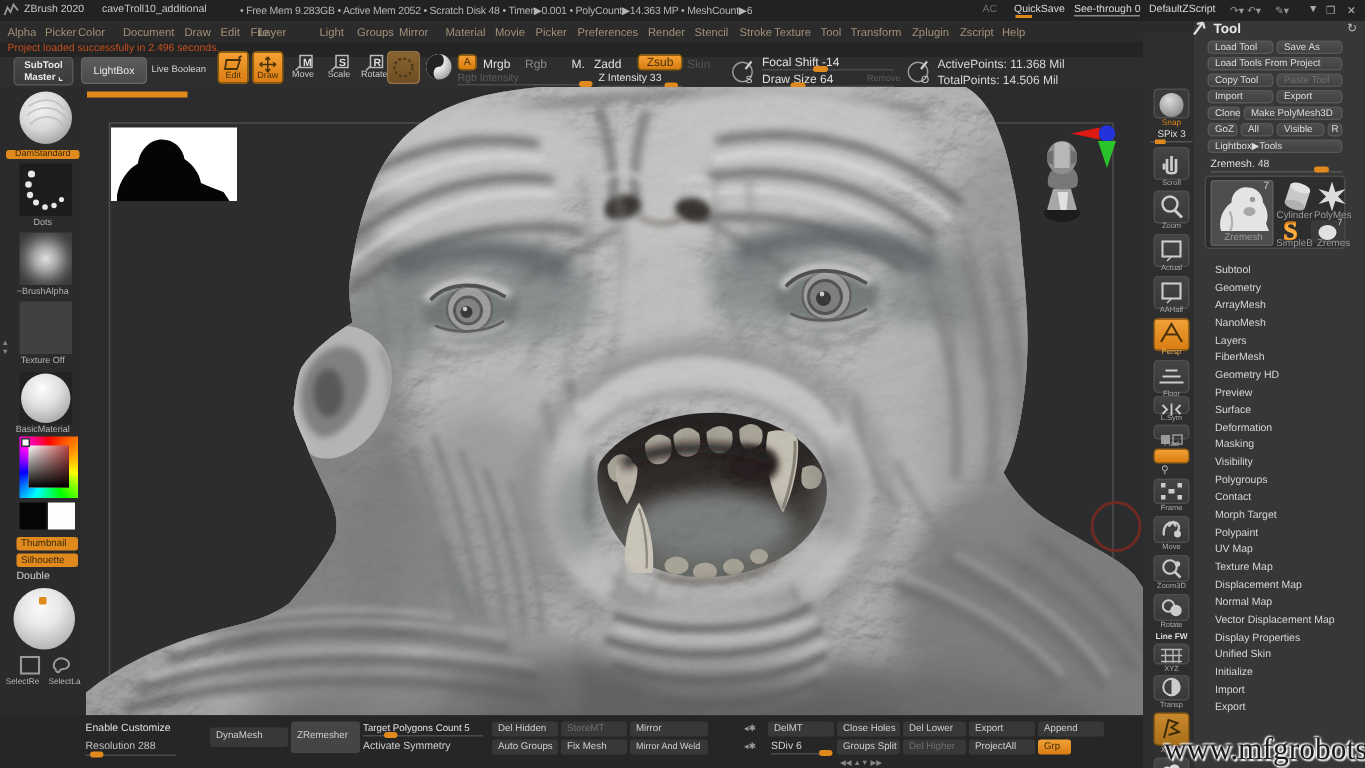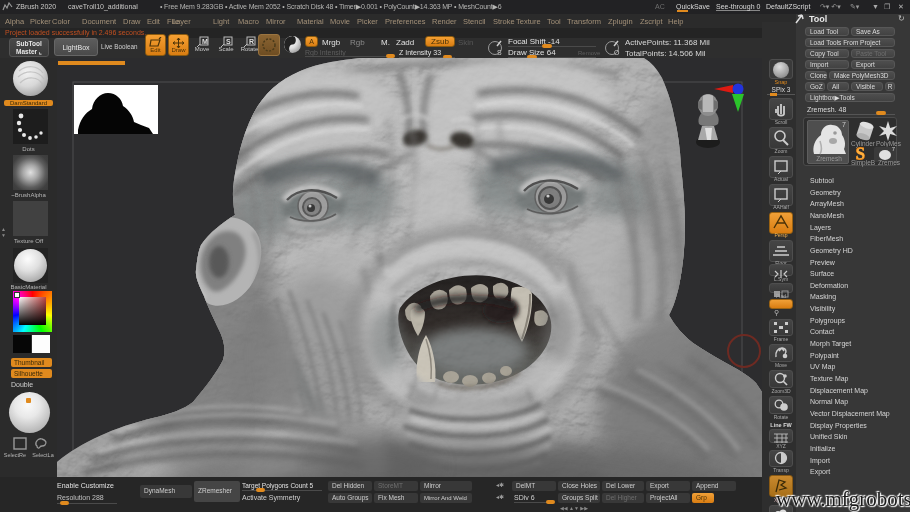--- a/index.html
+++ b/index.html
@@ -66,21 +66,21 @@
 <div id="menubar">
   <span class="m" style="left:5px">Alpha</span>
       <span class="m" style="left:30px">Picker</span>
       <span class="m" style="left:52px">Color</span>
       <span class="m" style="left:82px">Document</span>
       <span class="m" style="left:123px">Draw</span>
       <span class="m" style="left:147px">Edit</span>
       <span class="m" style="left:167px">File</span>
       <span class="m" style="left:172px">Layer</span>
       <span class="m" style="left:213px">Light</span>
-      <span class="m" style="left:238px">Macro</span>
+      <span class="m" style="left:238px">Groups</span>
       <span class="m" style="left:266px">Mirror</span>
       <span class="m" style="left:297px">Material</span>
       <span class="m" style="left:330px">Movie</span>
       <span class="m" style="left:357px">Picker</span>
       <span class="m" style="left:385px">Preferences</span>
       <span class="m" style="left:432px">Render</span>
       <span class="m" style="left:463px">Stencil</span>
       <span class="m" style="left:493px">Stroke</span>
       <span class="m" style="left:516px">Texture</span>
       <span class="m" style="left:547px">Tool</span>

